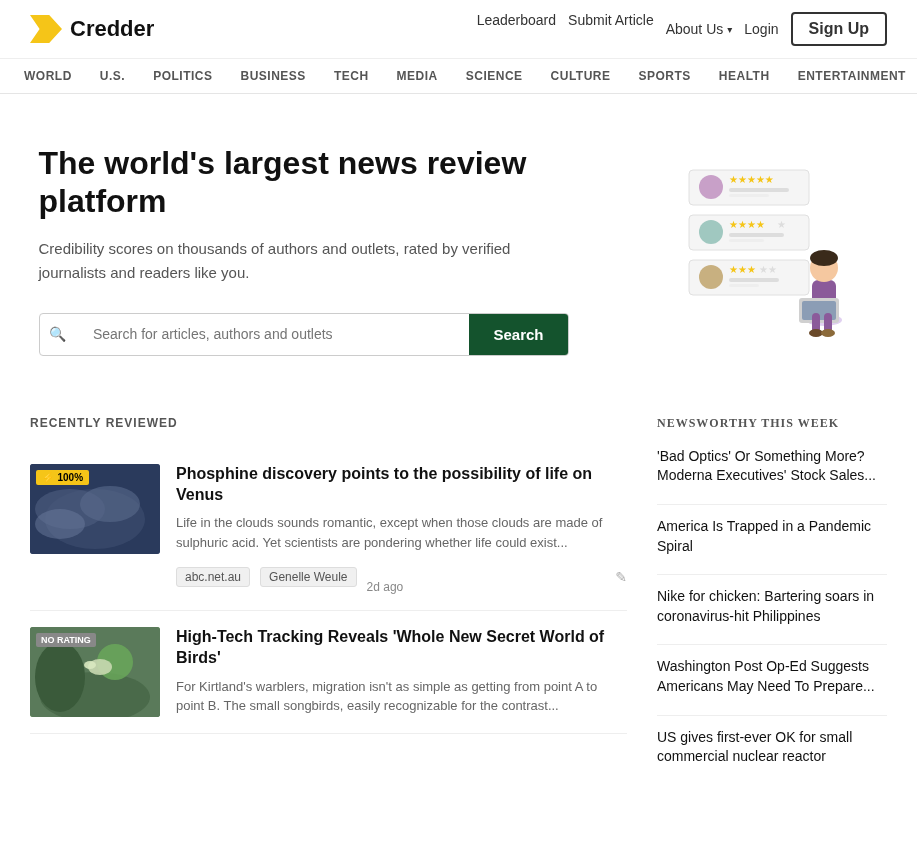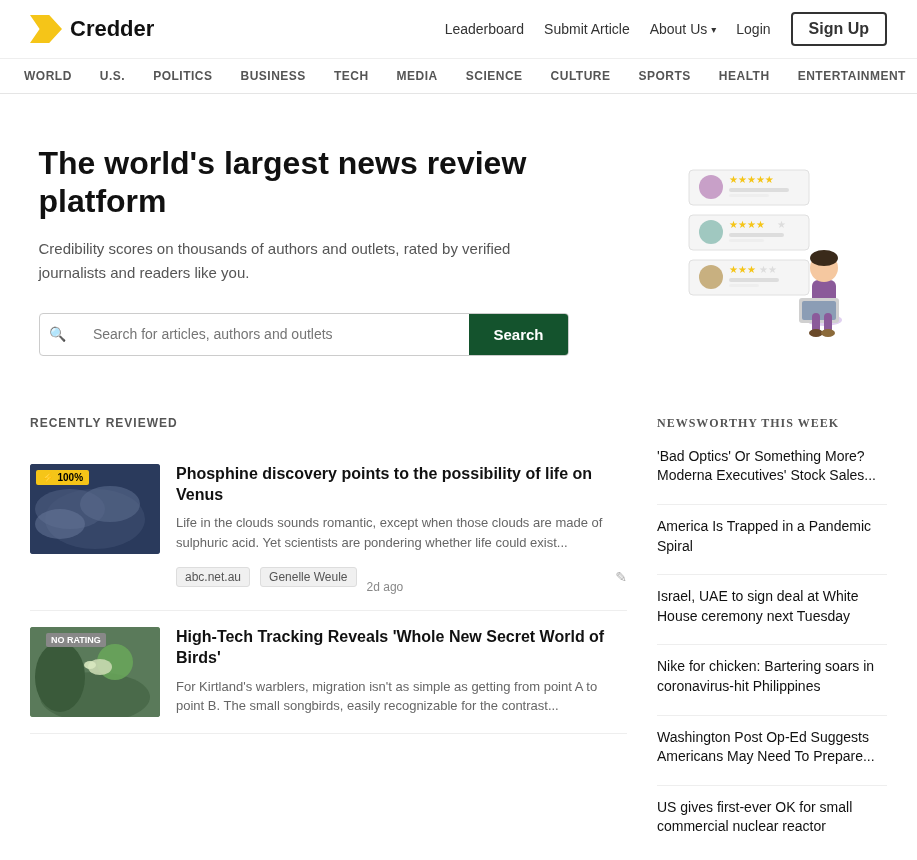--- a/index.html
+++ b/index.html
@@ -2,21 +2,21 @@
 <html><head>
   <meta charset="utf-8">
   <style>
     * { margin: 0; padding: 0; box-sizing: border-box; }
     body { font-family: Arial, sans-serif; font-size: 14px; color: #333; background: #fff; width: 917px; }
 
     
     .header { display: flex; align-items: center; justify-content: space-between; padding: 12px 30px; border-bottom: 1px solid #eee; }
     .logo { display: flex; align-items: center; gap: 8px; font-size: 22px; font-weight: bold; color: #111; }
     .logo-icon { width: 32px; height: 28px; background: #f5c518; clip-path: polygon(0 0, 60% 0, 100% 50%, 60% 100%, 0 100%, 30% 50%); }
-    .nav-links { display: flex; align-items: center; gap: 20px; font-size: 14px; }
+    .nav-links { display: flex; gap: 12px; font-size: 14px; }
     .nav-links a { text-decoration: none; color: #333; }
     .nav-links .about-us { display: flex; align-items: center; gap: 4px; }
     .nav-links .chevron { font-size: 10px; }
     .btn-login { background: none; border: none; cursor: pointer; font-size: 14px; color: #333; }
     .btn-signup { background: none; border: 2px solid #333; border-radius: 4px; padding: 6px 16px; cursor: pointer; font-size: 16px; font-weight: bold; color: #333; }
 
     
     .cat-nav { display: flex; align-items: center; gap: 0; padding: 0 10px; background: #fff; border-bottom: 1px solid #e5e5e5; }
     .cat-nav a { text-decoration: none; color: #555; font-size: 12px; font-weight: 600; padding: 10px 14px; display: block; letter-spacing: 0.5px; }
 
@@ -35,21 +35,21 @@
     .main-content { display: flex; padding: 20px 30px; gap: 30px; }
     .left-col { flex: 1; }
     .right-col { width: 230px; flex-shrink: 0; }
 
     
     .section-title { font-size: 12px; font-weight: 700; color: #555; letter-spacing: 1px; margin-bottom: 18px; text-transform: uppercase; }
 
     .article-card { display: flex; gap: 16px; padding: 16px 0; border-bottom: 1px solid #eee; align-items: flex-start; }
     .article-thumb { width: 130px; height: 90px; flex-shrink: 0; border-radius: 3px; overflow: hidden; position: relative; background: #ccc; }
     .thumb-badge { position: absolute; top: 6px; left: 6px; background: #f5c518; color: #000; font-size: 10px; font-weight: 700; padding: 2px 6px; border-radius: 2px; display: flex; align-items: center; gap: 3px; }
-    .thumb-badge-no { position: absolute; top: 6px; left: 16px; background: #888; color: #fff; font-size: 9px; font-weight: 700; padding: 2px 5px; border-radius: 2px; }
+    .thumb-badge-no { position: absolute; top: 6px; left: 6px; background: #888; color: #fff; font-size: 9px; font-weight: 700; padding: 2px 5px; border-radius: 2px; }
     .article-info { flex: 1; }
     .article-info h3 { font-size: 16px; font-weight: 700; line-height: 1.3; margin-bottom: 8px; color: #111; }
     .article-info p { font-size: 13px; color: #666; line-height: 1.5; }
     .article-meta { display: flex; align-items: center; gap: 10px; margin-top: 8px; flex-wrap: wrap; }
     .tag { background: #f0f0f0; border: 1px solid #ddd; border-radius: 3px; padding: 2px 8px; font-size: 12px; color: #555; }
     .meta-time { font-size: 12px; color: #888; margin-top: 20px; }
     .edit-icon { margin-left: auto; color: #aaa; font-size: 14px; }
 
     
     .thumb-venus { background: linear-gradient(135deg, #2a3a5c 0%, #4a5a7c 40%, #6a7a9c 100%); }
@@ -202,19 +202,18 @@
         <p>For Kirtland's warblers, migration isn't as simple as getting from point A to point B. The small songbirds, easily recognizable for the contrast...</p>
       </div>
     </div>
   </div>
 
   <div class="right-col">
     <div class="newsworthy-title">NEWSWORTHY THIS WEEK</div>
     <div id="newsworthy-list">
         <div class="news-item"><a href="#">'Bad Optics' Or Something More? Moderna Executives' Stock Sales...</a></div>
         <div class="news-item"><a href="#">America Is Trapped in a Pandemic Spiral</a></div>
-        <div class="news-item"><a href="#">Israel, UAE to sign deal at White House ceremony next Tuesday</a></div>
         <div class="news-item"><a href="#">Nike for chicken: Bartering soars in coronavirus-hit Philippines</a></div>
         <div class="news-item"><a href="#">Washington Post Op-Ed Suggests Americans May Need To Prepare...</a></div>
         <div class="news-item"><a href="#">US gives first-ever OK for small commercial nuclear reactor</a></div>
       </div>
   </div>
 </div>
 
 </body></html>

